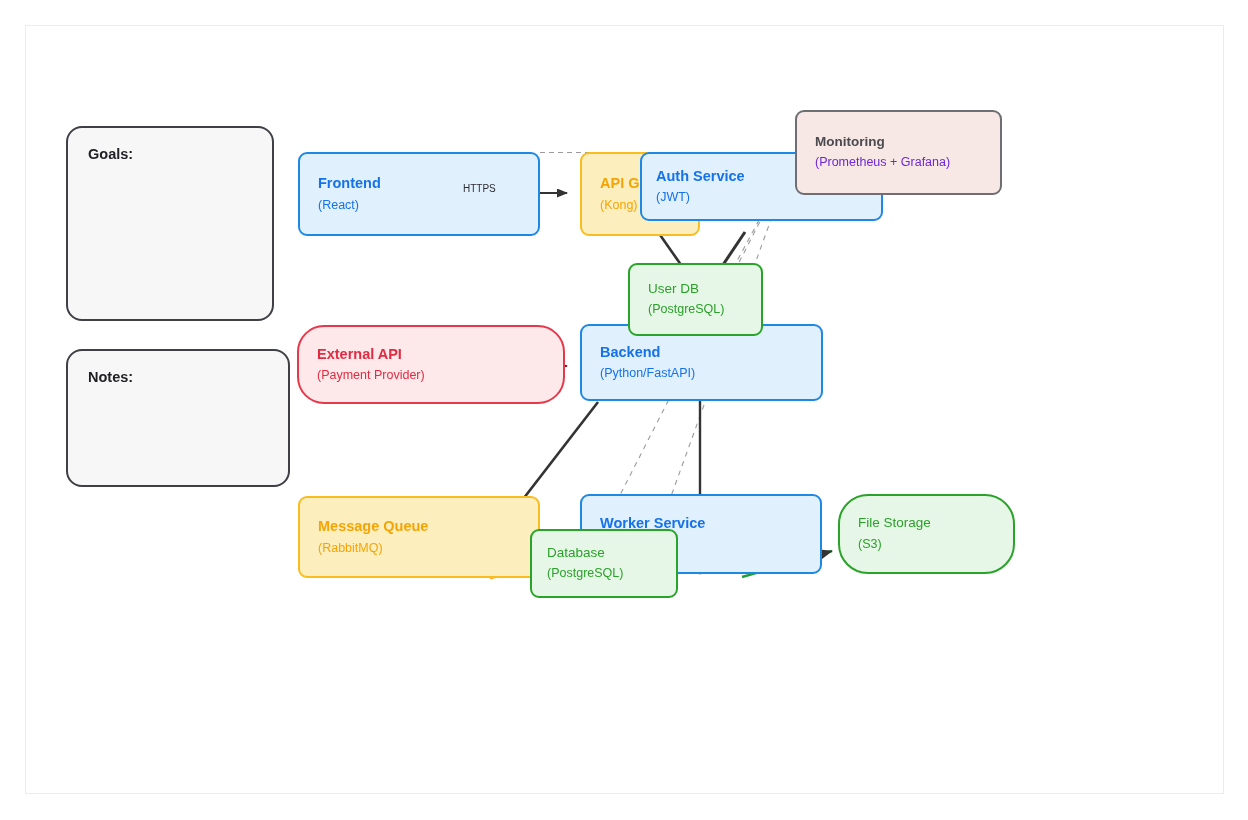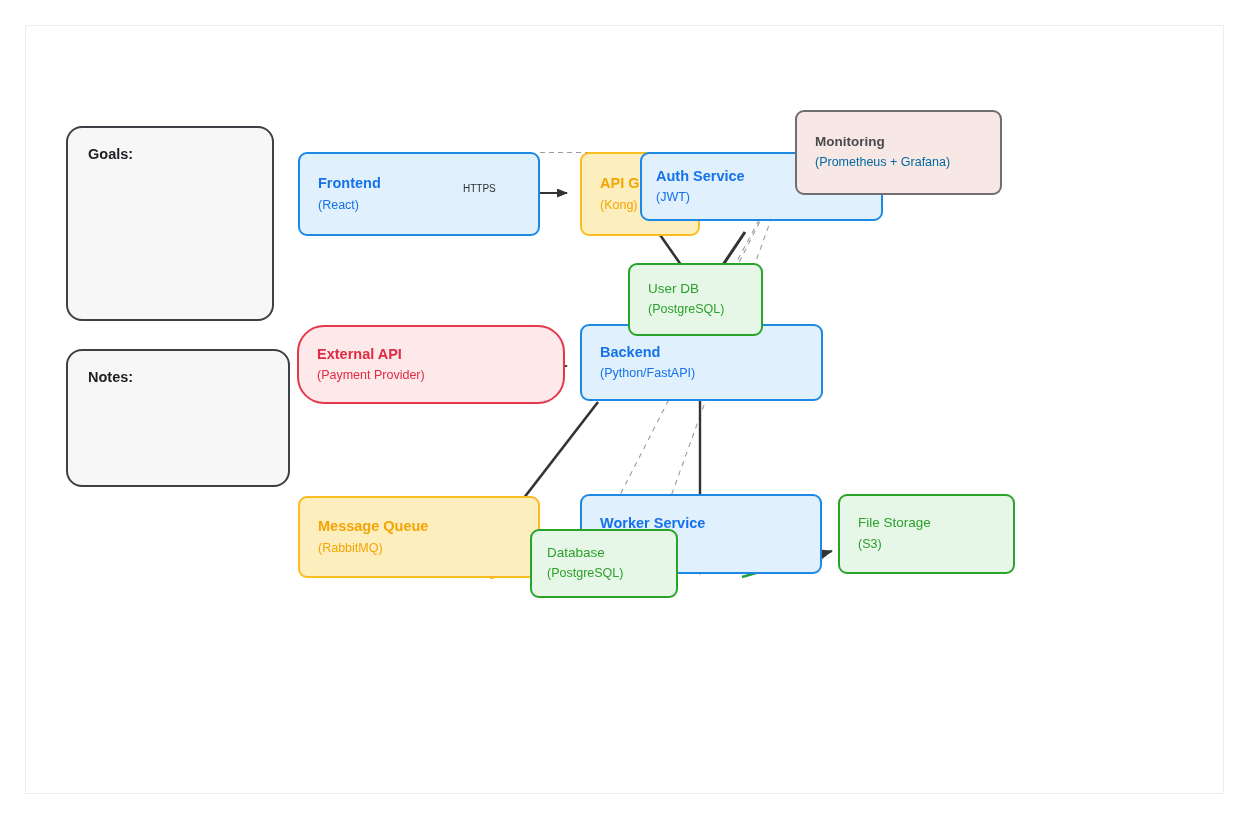--- a/index.html
+++ b/index.html
@@ -63,34 +63,34 @@
   .n-green  .title, .n-green .sub  { color:#2aa12a; }
   .n-red    { background:#fde8ea; border-color:#e5384b; }
   .n-red    .title, .n-red .sub    { color:#e12b42; }
   .n-gray   { background:#f7e7e5; border-color:#6e6e73; }
   .n-gray   .title, .n-gray .sub   { color:#4a4a4f; }
 
   
   .n-green.light .title { font-weight: normal; font-size: 13.5px; }
   .n-green.light .sub   { font-size: 12.5px; }
   .n-gray .title  { font-size: 13.5px; }
-  .n-gray .sub    { color:#0369a1; }
+  .n-gray .sub    { color:#6d28d9; }
 
   
   #node-frontend      { left:298px; top:152px; width:242px; height:84px; }
   #node-api-gateway   { left:580px; top:152px; width:120px; height:84px; }
   #node-auth-service  { left:640px; top:152px; width:243px; height:69px; }
   #node-monitoring    { left:795px; top:110px; width:207px; height:85px; }
   #node-external-api  { left:297px; top:325px; width:268px; height:79px;border-radius:27px; }
   #node-backend       { left:580px; top:324px; width:243px; height:77px; }
   #node-user-db       { left:628px; top:263px; width:135px; height:73px; }
   #node-msg-queue     { left:298px; top:496px; width:242px; height:82px; }
   #node-worker        { left:580px; top:494px; width:242px; height:80px; }
   #node-database      { left:530px; top:529px; width:148px; height:69px; }
-  #node-file-storage  { left:838px; top:494px; width:177px; height:80px; }
+  #node-file-storage  { left:838px; top:494px; width:177px; height:80px;border-radius:30px; }
 
   
   #node-frontend     { z-index:4; }
   #node-api-gateway  { z-index:4; }
   #node-auth-service { z-index:6;padding-left:14px; }
   #node-monitoring   { z-index:8; }
   #node-external-api { z-index:4; }
   #node-backend      { z-index:4; }
   #node-user-db      { z-index:6; }
   #node-msg-queue    { z-index:4; }

